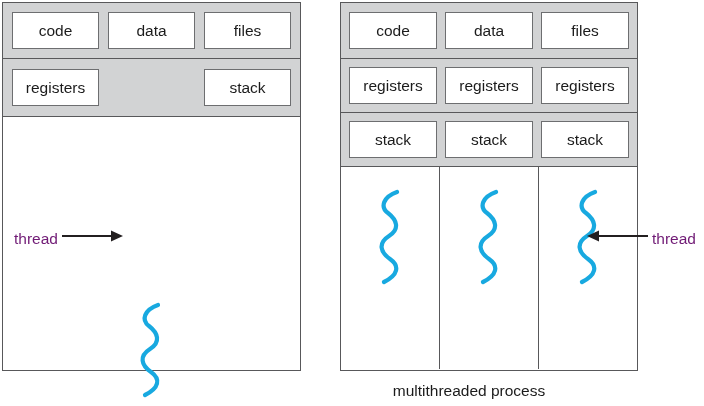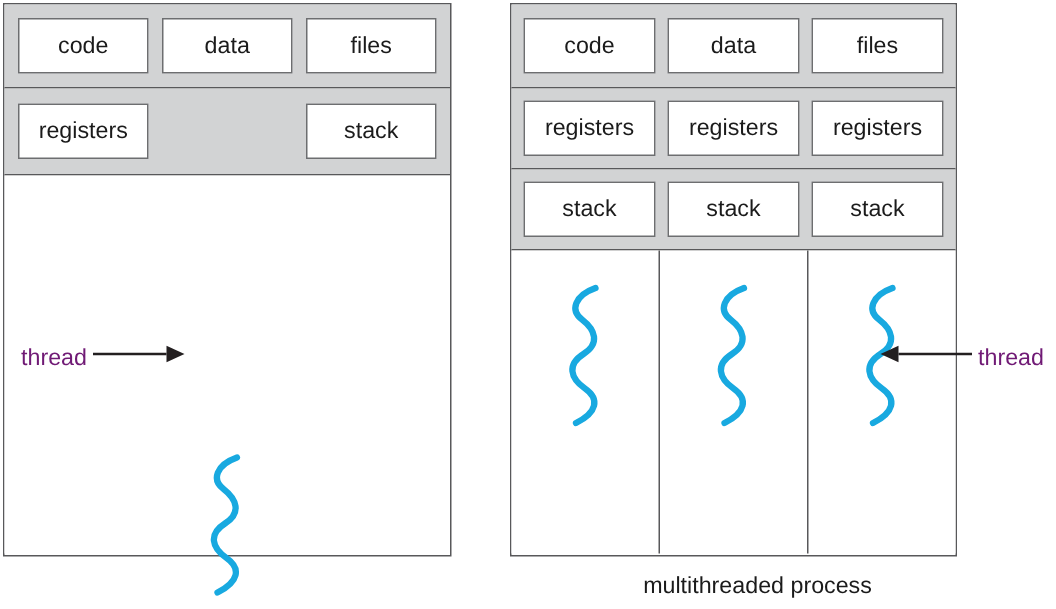--- a/index.html
+++ b/index.html
@@ -125,21 +125,21 @@
   #thread-label-right { left: 652px; top: 231px; }
 
   .caption {
     position: absolute;
     font-size: 15.5px;
     color: #1b1b1b;
     white-space: nowrap;
     line-height: 1;
   }
   #caption-single { left: 0;   top: 383px; width: 303px; text-align: center; }
-  #caption-multi  { left: 356px; top: 383px; width: 298px; text-align: center; }
+  #caption-multi  { left: 320px; top: 383px; width: 298px; text-align: center; }
 
   .arrow-svg { position: absolute; }
   #arrow-left  { left: 62px;  top: 228px; }
   #arrow-right { left: 586px; top: 228px; }
 </style>
 </head>
 <body>
 
 <div id="canvas">
 

